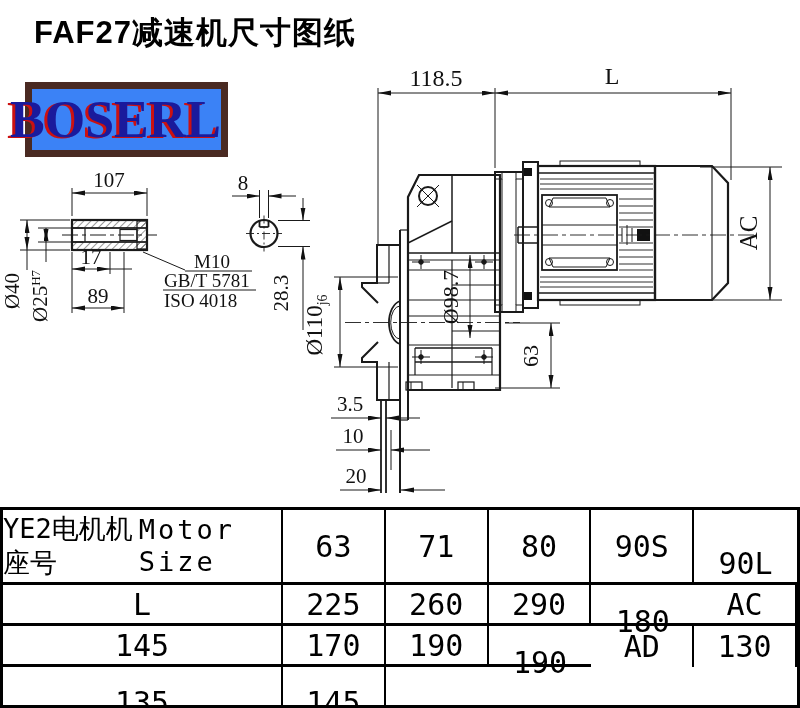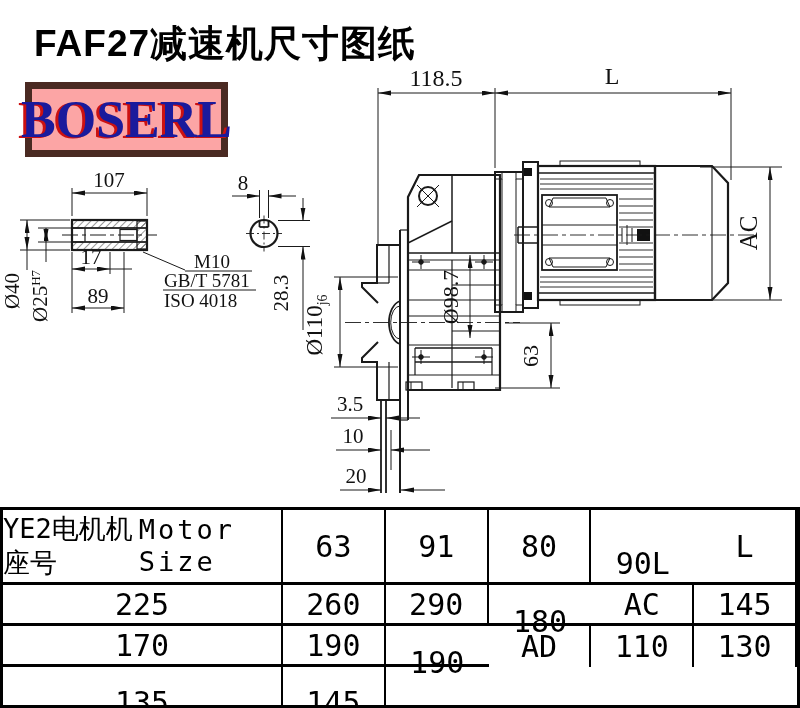--- a/index.html
+++ b/index.html
@@ -1,21 +1,21 @@
 <!DOCTYPE html>
 <html><head>
 <meta charset="utf-8">
 <style>
   html,body{margin:0;padding:0;background:#ffffff;}
   #stage{position:relative;width:800px;height:708px;background:#ffffff;overflow:hidden;
          font-family:"Liberation Sans",sans-serif;color:#000;}
-  #title{position:absolute;left:34px;top:19px;font-size:37px;font-weight:bold;
+  #title{position:absolute;left:34px;top:12px;font-size:31px;font-weight:bold;
          letter-spacing:1px;font-family:"Liberation Sans",sans-serif;color:#000;}
   #logo{position:absolute;left:25px;top:82px;width:189px;height:61px;
-        border:7px solid #4a2a22;background:#fca5a5;display:flex;align-items:center;justify-content:center;}
+        border:7px solid #4a2a22;background:#3b82f6;display:flex;align-items:center;justify-content:flex-end;}
   #logo .logo-text{font-family:"Liberation Serif",serif;font-size:52px;font-weight:600;
         color:#1a1a9c;line-height:1;text-shadow:-3px 1px 0 #cc1111;}
   svg text{font-family:"Liberation Serif",serif;fill:#111;}
   .dimtxt{font-size:21px;}
   .dimtxt-lg{font-size:24px;}
   .note{font-size:19px;}
   
   #spec-table{position:absolute;left:0;top:507px;width:800px;height:201px;box-sizing:border-box;
         border:3px solid #000;display:grid;grid-template-columns:280px repeat(5,1fr);
         grid-template-rows:75px 41px 41px auto;font-family:"DejaVu Sans Mono",monospace;}
@@ -285,37 +285,37 @@
     <text class="dimtxt" x="356" y="483" text-anchor="middle">20</text>
   </svg>
 
   <div id="spec-table">
 
     <div class="tcell">
       <div class="hdr-cn">YE2电机机座号</div>
       <div class="hdr-en">Motor Size</div>
     </div>
     <div class="tcell">63</div>
-    <div class="tcell">91</div>
+    <div class="tcell">71</div>
     <div class="tcell">80</div>
+    <div class="tcell">90S</div>
     <div class="tcell last-col">90L</div>
 
     <div class="tcell">L</div>
     <div class="tcell">225</div>
     <div class="tcell">260</div>
     <div class="tcell">290</div>
     <div class="tcell last-col">180</div>
 
     <div class="tcell">AC</div>
     <div class="tcell">145</div>
     <div class="tcell">170</div>
     <div class="tcell">190</div>
     <div class="tcell last-col">190</div>
 
     <div class="tcell last-row">AD</div>
-    <div class="tcell last-row">110</div>
     <div class="tcell last-row">130</div>
     <div class="tcell last-row">135</div>
     <div class="tcell last-row">145</div>
     <div class="tcell last-col last-row">145</div>
   </div>
 
 </div>
 
 </body></html>

